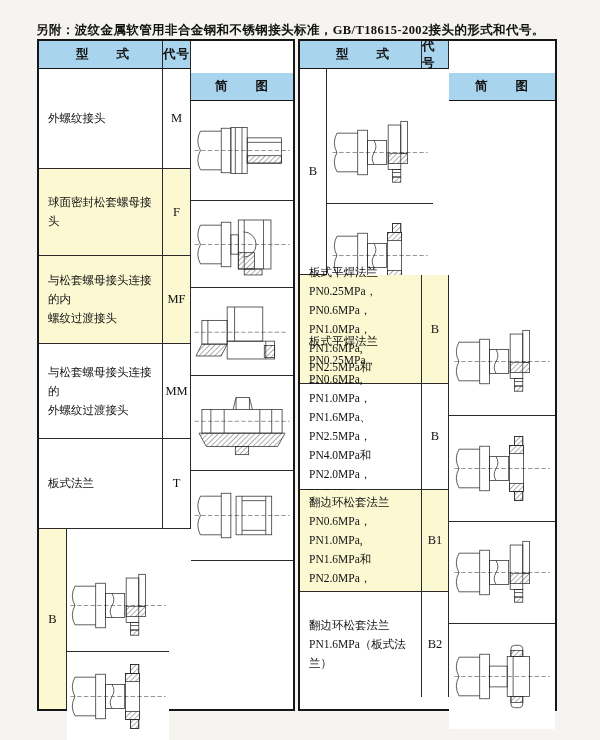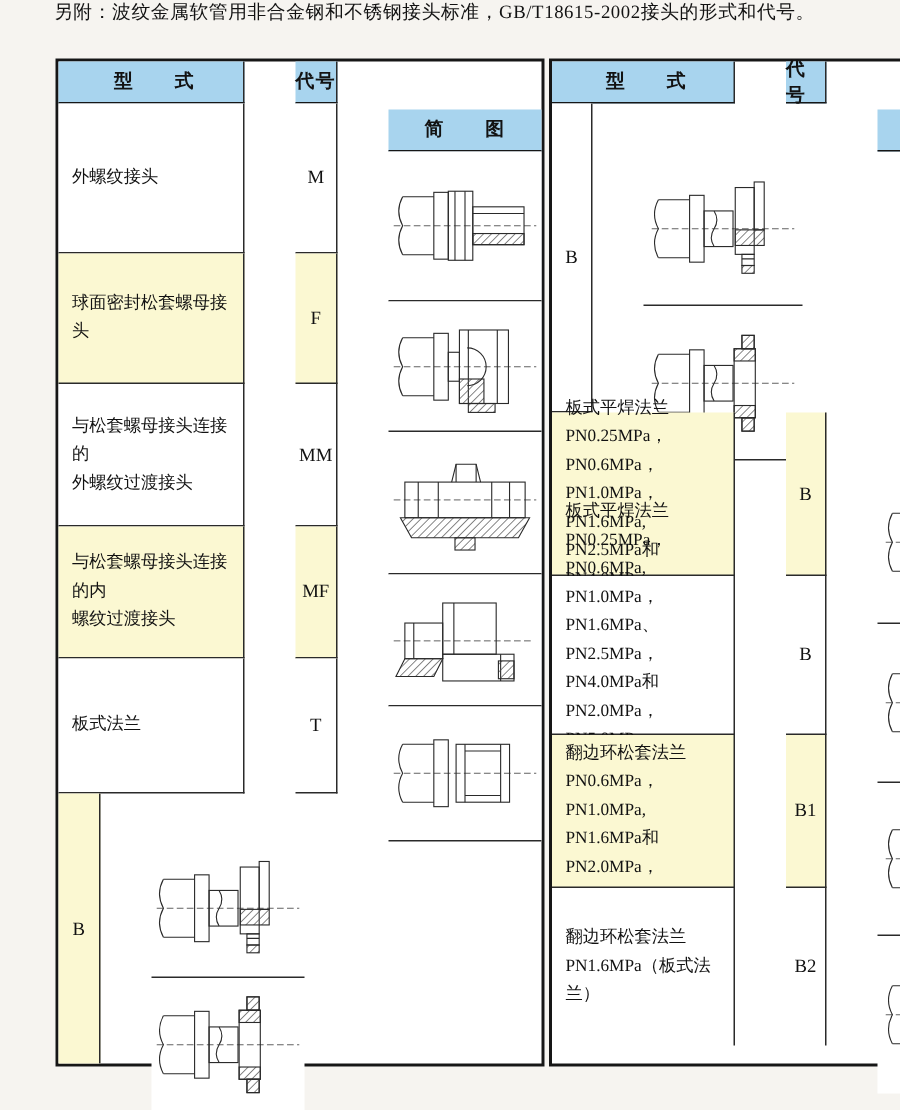--- a/index.html
+++ b/index.html
@@ -3,34 +3,34 @@
 <meta charset="utf-8">
 <style>
   html,body { margin:0; padding:0; }
   .page {
     position:relative; width:600px; height:740px;
     background:#f6f4f0; color:#121212;
     font-family:"Liberation Serif","DejaVu Serif",serif;
     overflow:hidden;
   }
   .title {
-    position:absolute; left:36px; top:0;
-    font-size:12.5px; font-weight:normal; letter-spacing:.4px;
+    position:absolute; left:36px; top:22px;
+    font-size:12.5px; font-weight:bold; letter-spacing:.4px;
     white-space:nowrap;
     text-align:center;
   }
   .tables { position:absolute; left:37px; top:39px; display:flex; }
   .tbl { border:2px solid #161616; background:#ffffff; }
   .tbl.right-tbl { margin-left:3px; }
   .cell {
     box-sizing:border-box; height:100%;
     border-right:1px solid #2a2a2a; border-bottom:1px solid #2a2a2a;
     display:flex; align-items:center; background:#fff;
   }
-  .r { display:flex;gap:34px; }
+  .r { display:flex; }
   .r .cell:last-child { border-right:none; }
   .r.last .cell { border-bottom:none; }
   .type {
     width:124px; padding-left:9px; padding-right:4px;
     font-size:11.5px; line-height:19px; white-space:pre-line;
   }
   .code { width:28px; justify-content:center; font-size:12.5px; }
   .diagcell { width:102px; justify-content:center; padding:0; flex-direction:column;margin-top:32px; }
   .right-tbl .type { width:122px; }
   .right-tbl .code { width:27px; }
@@ -105,58 +105,58 @@
                 <rect x="61" y="12" width="44" height="66"></rect>
                 <line x1="69" y1="12" x2="69" y2="78"></line>
                 <line x1="95" y1="12" x2="95" y2="78"></line>
                 <path d="M68,28 a17,17 0 0 1 0,34"></path>
                 <rect x="61" y="56" width="22" height="22" fill="url(#hp)"></rect>
                 <rect x="69" y="78" width="24" height="8" fill="url(#hp)"></rect>
               </g>
             </svg>
           </div>
       </div>
+      <div class="r" style="height:88px">
+        <div class="cell type hl">与松套螺母接头连接的内
+螺纹过渡接头</div>
+        <div class="cell code hl">MF</div>
+        <div class="cell diagcell">
+            <svg viewBox="0 0 132 90" width="98" height="67" class="fitting">
+              <g stroke="#2a2a2a" stroke-width="1" fill="none">
+                <line x1="2" y1="46" x2="126" y2="46" stroke-dasharray="6,3" stroke="#333" stroke-width="0.7"></line>
+                <rect x="12" y="30" width="34" height="32"></rect>
+                <line x1="20" y1="30" x2="20" y2="62"></line>
+                <rect x="46" y="12" width="48" height="46"></rect>
+                <line x1="56" y1="12" x2="56" y2="58"></line>
+                <rect x="46" y="58" width="64" height="24"></rect>
+                <line x1="98" y1="58" x2="98" y2="82"></line>
+                <path d="M12,62 L46,62 L38,78 L4,78 Z" fill="url(#hp)"></path>
+                <rect x="96" y="64" width="14" height="16" fill="url(#hp)"></rect>
+              </g>
+            </svg>
+          </div>
+      </div>
       <div class="r" style="height:95px">
         <div class="cell type">与松套螺母接头连接的
 外螺纹过渡接头</div>
         <div class="cell code">MM</div>
         <div class="cell diagcell">
             <svg viewBox="0 0 132 90" width="98" height="67" class="fitting">
               <g stroke="#2a2a2a" stroke-width="1" fill="none">
                 <line x1="2" y1="42" x2="130" y2="42" stroke-dasharray="6,3" stroke="#333" stroke-width="0.7"></line>
                 <rect x="12" y="26" width="108" height="32"></rect>
                 <line x1="24" y1="26" x2="24" y2="58"></line>
                 <line x1="42" y1="26" x2="42" y2="58"></line>
                 <line x1="90" y1="26" x2="90" y2="58"></line>
                 <line x1="106" y1="26" x2="106" y2="58"></line>
                 <path d="M54,26 L58,10 L76,10 L80,26"></path>
                 <line x1="58" y1="10" x2="58" y2="26"></line>
                 <line x1="76" y1="10" x2="76" y2="26"></line>
                 <path d="M8,58 L124,58 L114,76 L18,76 Z" fill="url(#hp)"></path>
                 <rect x="57" y="76" width="18" height="11" fill="url(#hp)"></rect>
-              </g>
-            </svg>
-          </div>
-      </div>
-      <div class="r" style="height:88px">
-        <div class="cell type hl">与松套螺母接头连接的内
-螺纹过渡接头</div>
-        <div class="cell code hl">MF</div>
-        <div class="cell diagcell">
-            <svg viewBox="0 0 132 90" width="98" height="67" class="fitting">
-              <g stroke="#2a2a2a" stroke-width="1" fill="none">
-                <line x1="2" y1="46" x2="126" y2="46" stroke-dasharray="6,3" stroke="#333" stroke-width="0.7"></line>
-                <rect x="12" y="30" width="34" height="32"></rect>
-                <line x1="20" y1="30" x2="20" y2="62"></line>
-                <rect x="46" y="12" width="48" height="46"></rect>
-                <line x1="56" y1="12" x2="56" y2="58"></line>
-                <rect x="46" y="58" width="64" height="24"></rect>
-                <line x1="98" y1="58" x2="98" y2="82"></line>
-                <path d="M12,62 L46,62 L38,78 L4,78 Z" fill="url(#hp)"></path>
-                <rect x="96" y="64" width="14" height="16" fill="url(#hp)"></rect>
               </g>
             </svg>
           </div>
       </div>
       <div class="r" style="height:90px">
         <div class="cell type">板式法兰</div>
         <div class="cell code">T</div>
         <div class="cell diagcell">
             <svg viewBox="0 0 132 90" width="98" height="67" class="fitting">
               <g stroke="#2a2a2a" stroke-width="1" fill="none">

